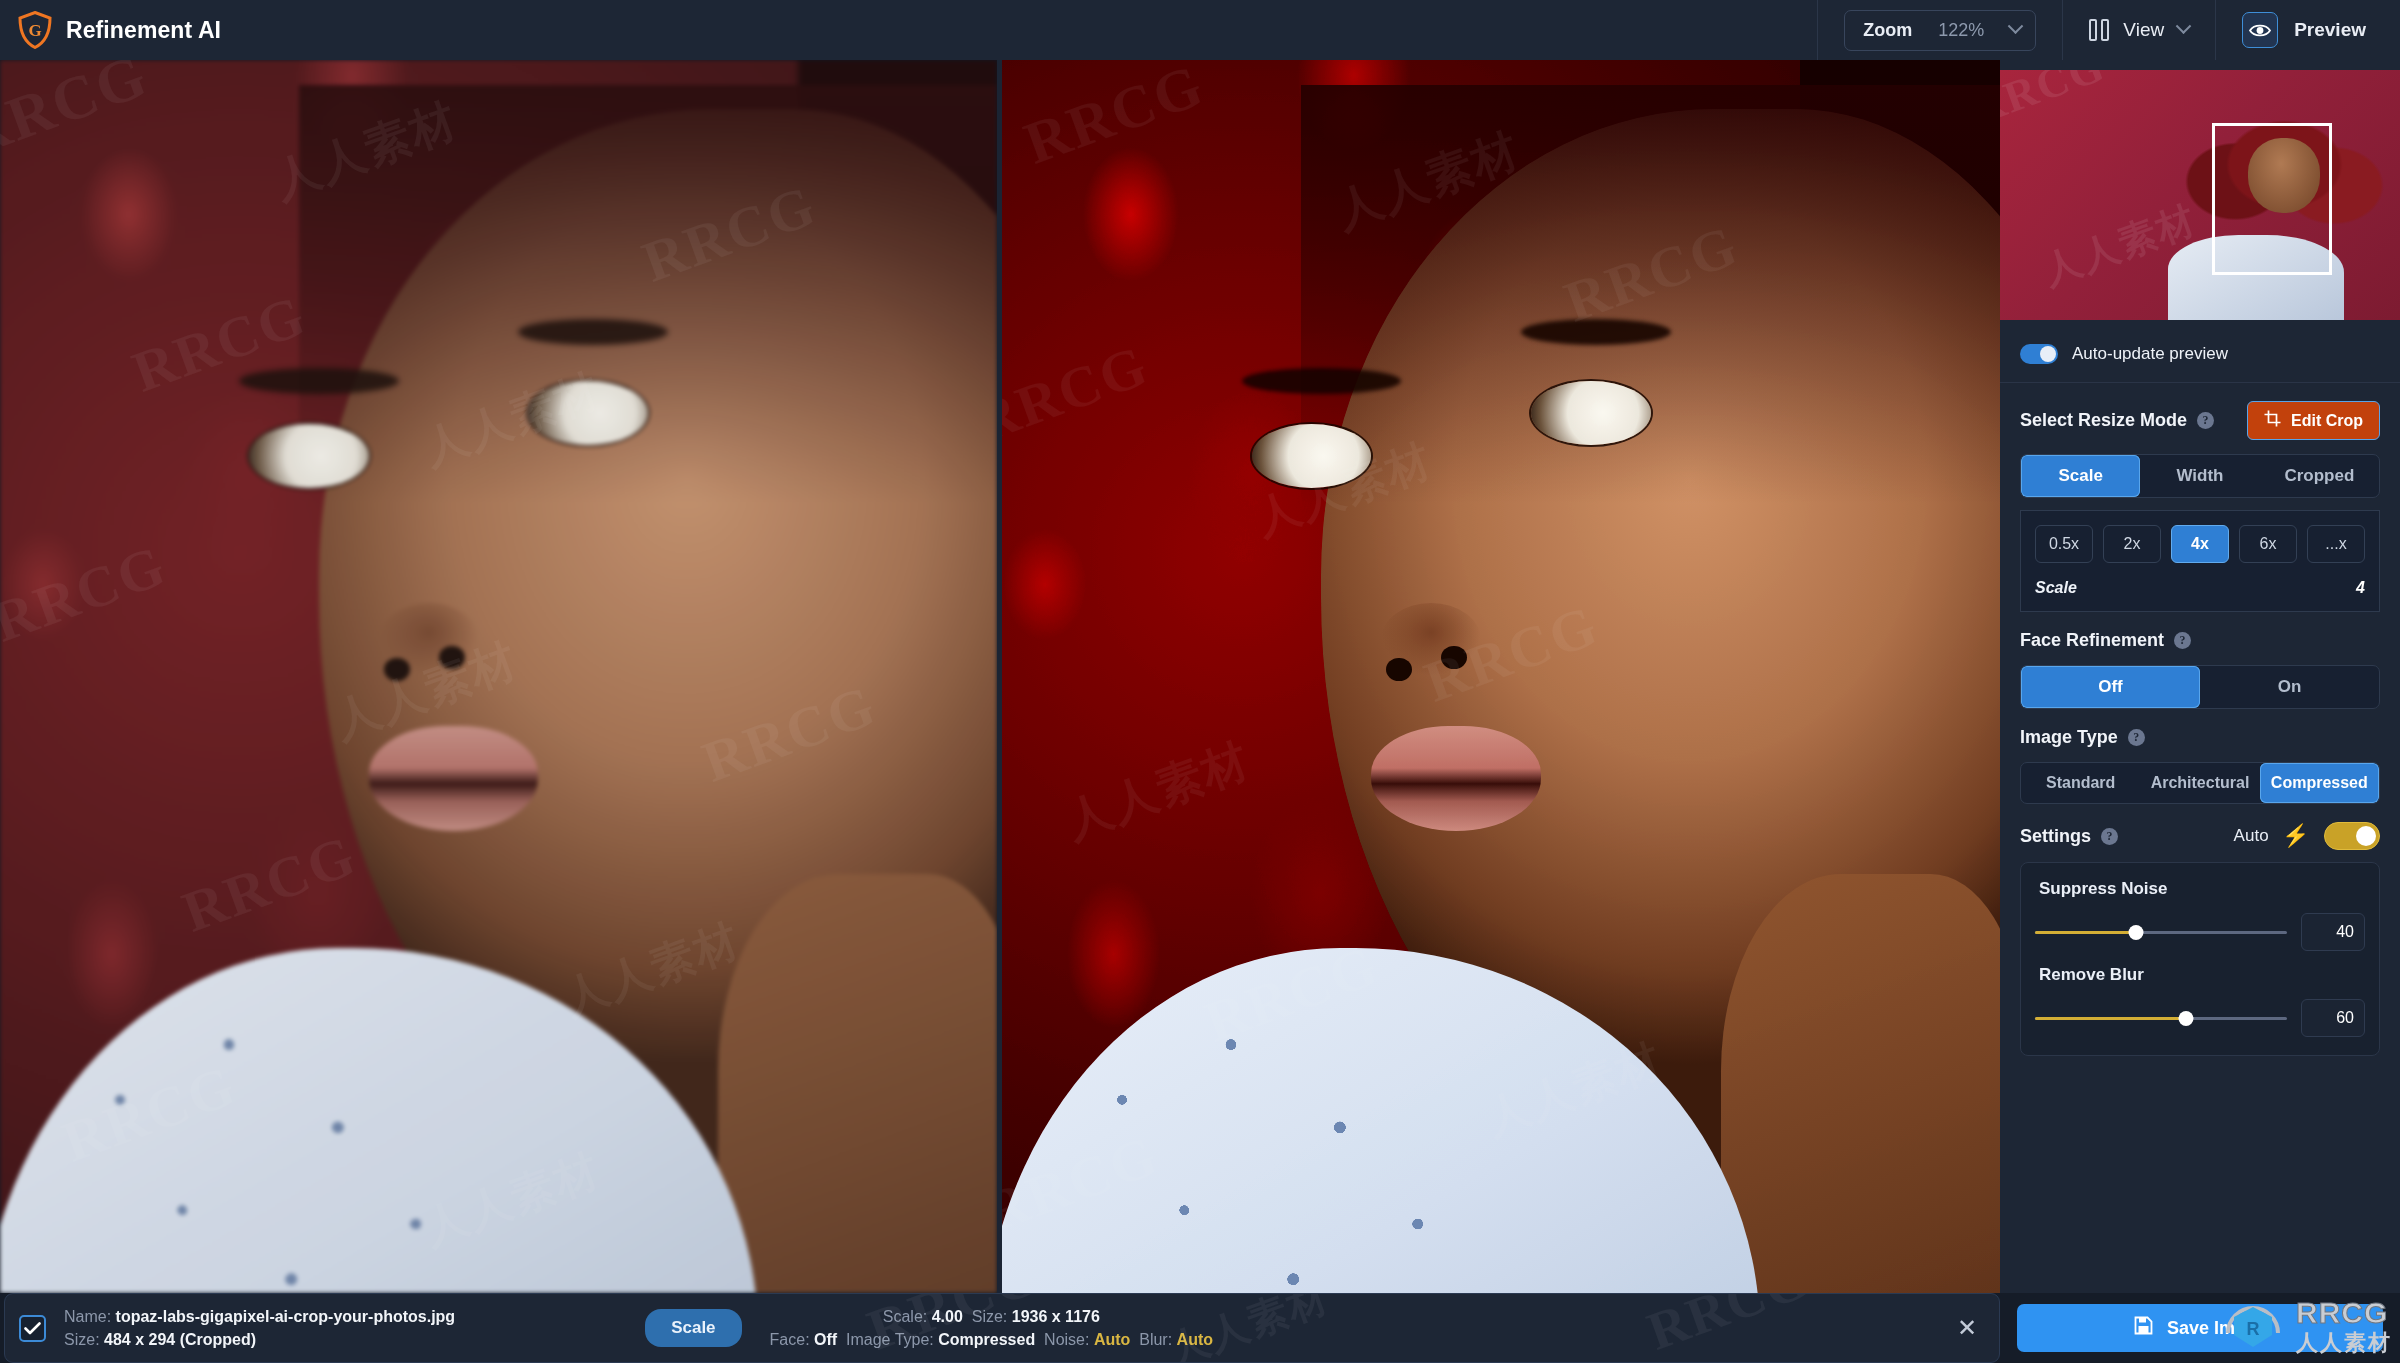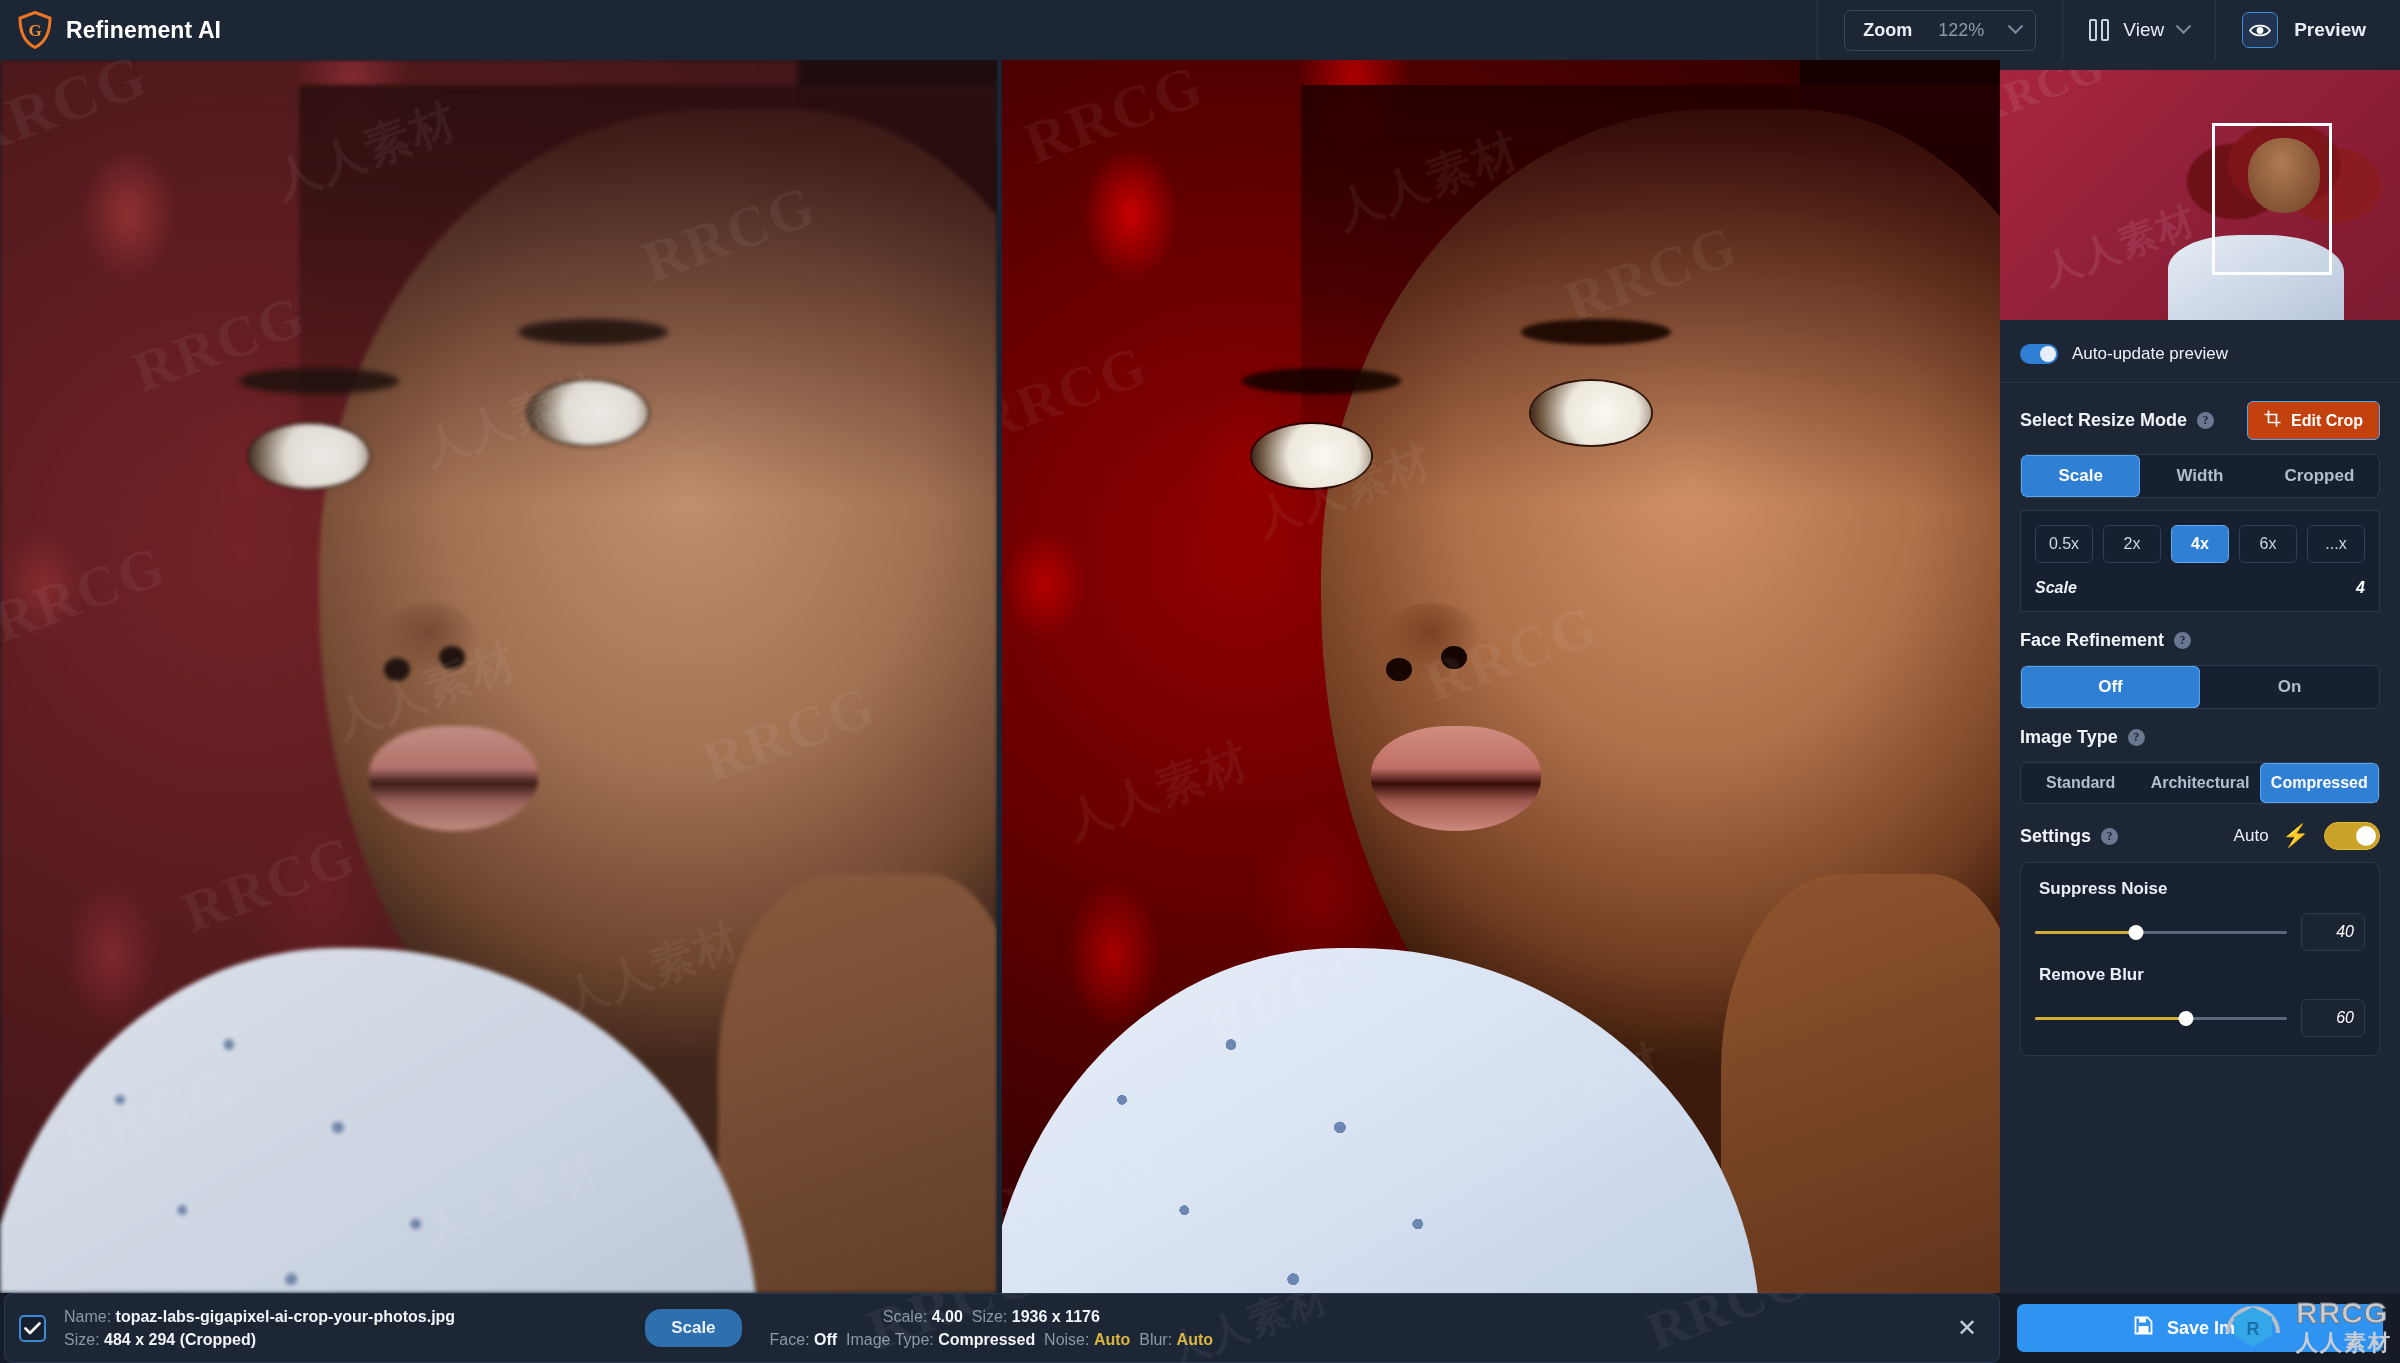--- a/index.html
+++ b/index.html
@@ -224,21 +224,21 @@
   }
   .slider-block { margin-bottom: 14px; }
   .slider-block:last-child { margin-bottom:0; }
   .slider-block .nm { color:#eaeff7; font-size:17px; font-weight:600; margin-bottom: 14px; margin-left:4px;}
   .slider-line { display:flex; align-items:center; gap: 14px; }
   .track { position:relative; flex:1 1 auto; height:3px; background:#5d6880; border-radius:2px; }
   .track .fill { position:absolute; left:0; top:0; height:3px; background:#d3ae35; border-radius:2px; }
   .track .knob { position:absolute; top:-6px; width:15px;height:15px;border-radius:50%; background:#ffffff; transform:translateX(-50%); }
   .numbox {
     width:64px; height:38px; border:1px solid #2f3b50; border-radius:6px; background:#1b2433;
-    color:#fff; font-size:16px; display:flex; align-items:center; justify-content:flex-end; padding-right:10px;font-style:italic;
+    color:#fff; font-size:16px; display:flex; align-items:center; justify-content:flex-end; padding-right:10px;
   }
 
   
   .bottom { height:70px; flex:0 0 70px; display:flex; align-items:stretch; background:#151c28; }
   .bottom-left {
     flex:1 1 auto; margin:0 0 0 4px; background:#1d2635; border:1px solid #2b3a52; border-radius:9px;
     display:flex; align-items:center; position:relative; overflow:hidden;
   }
   .cbx {
     width:27px;height:27px;border:2px solid #3c8ad6;border-radius:5px;background:#1a2troll;

